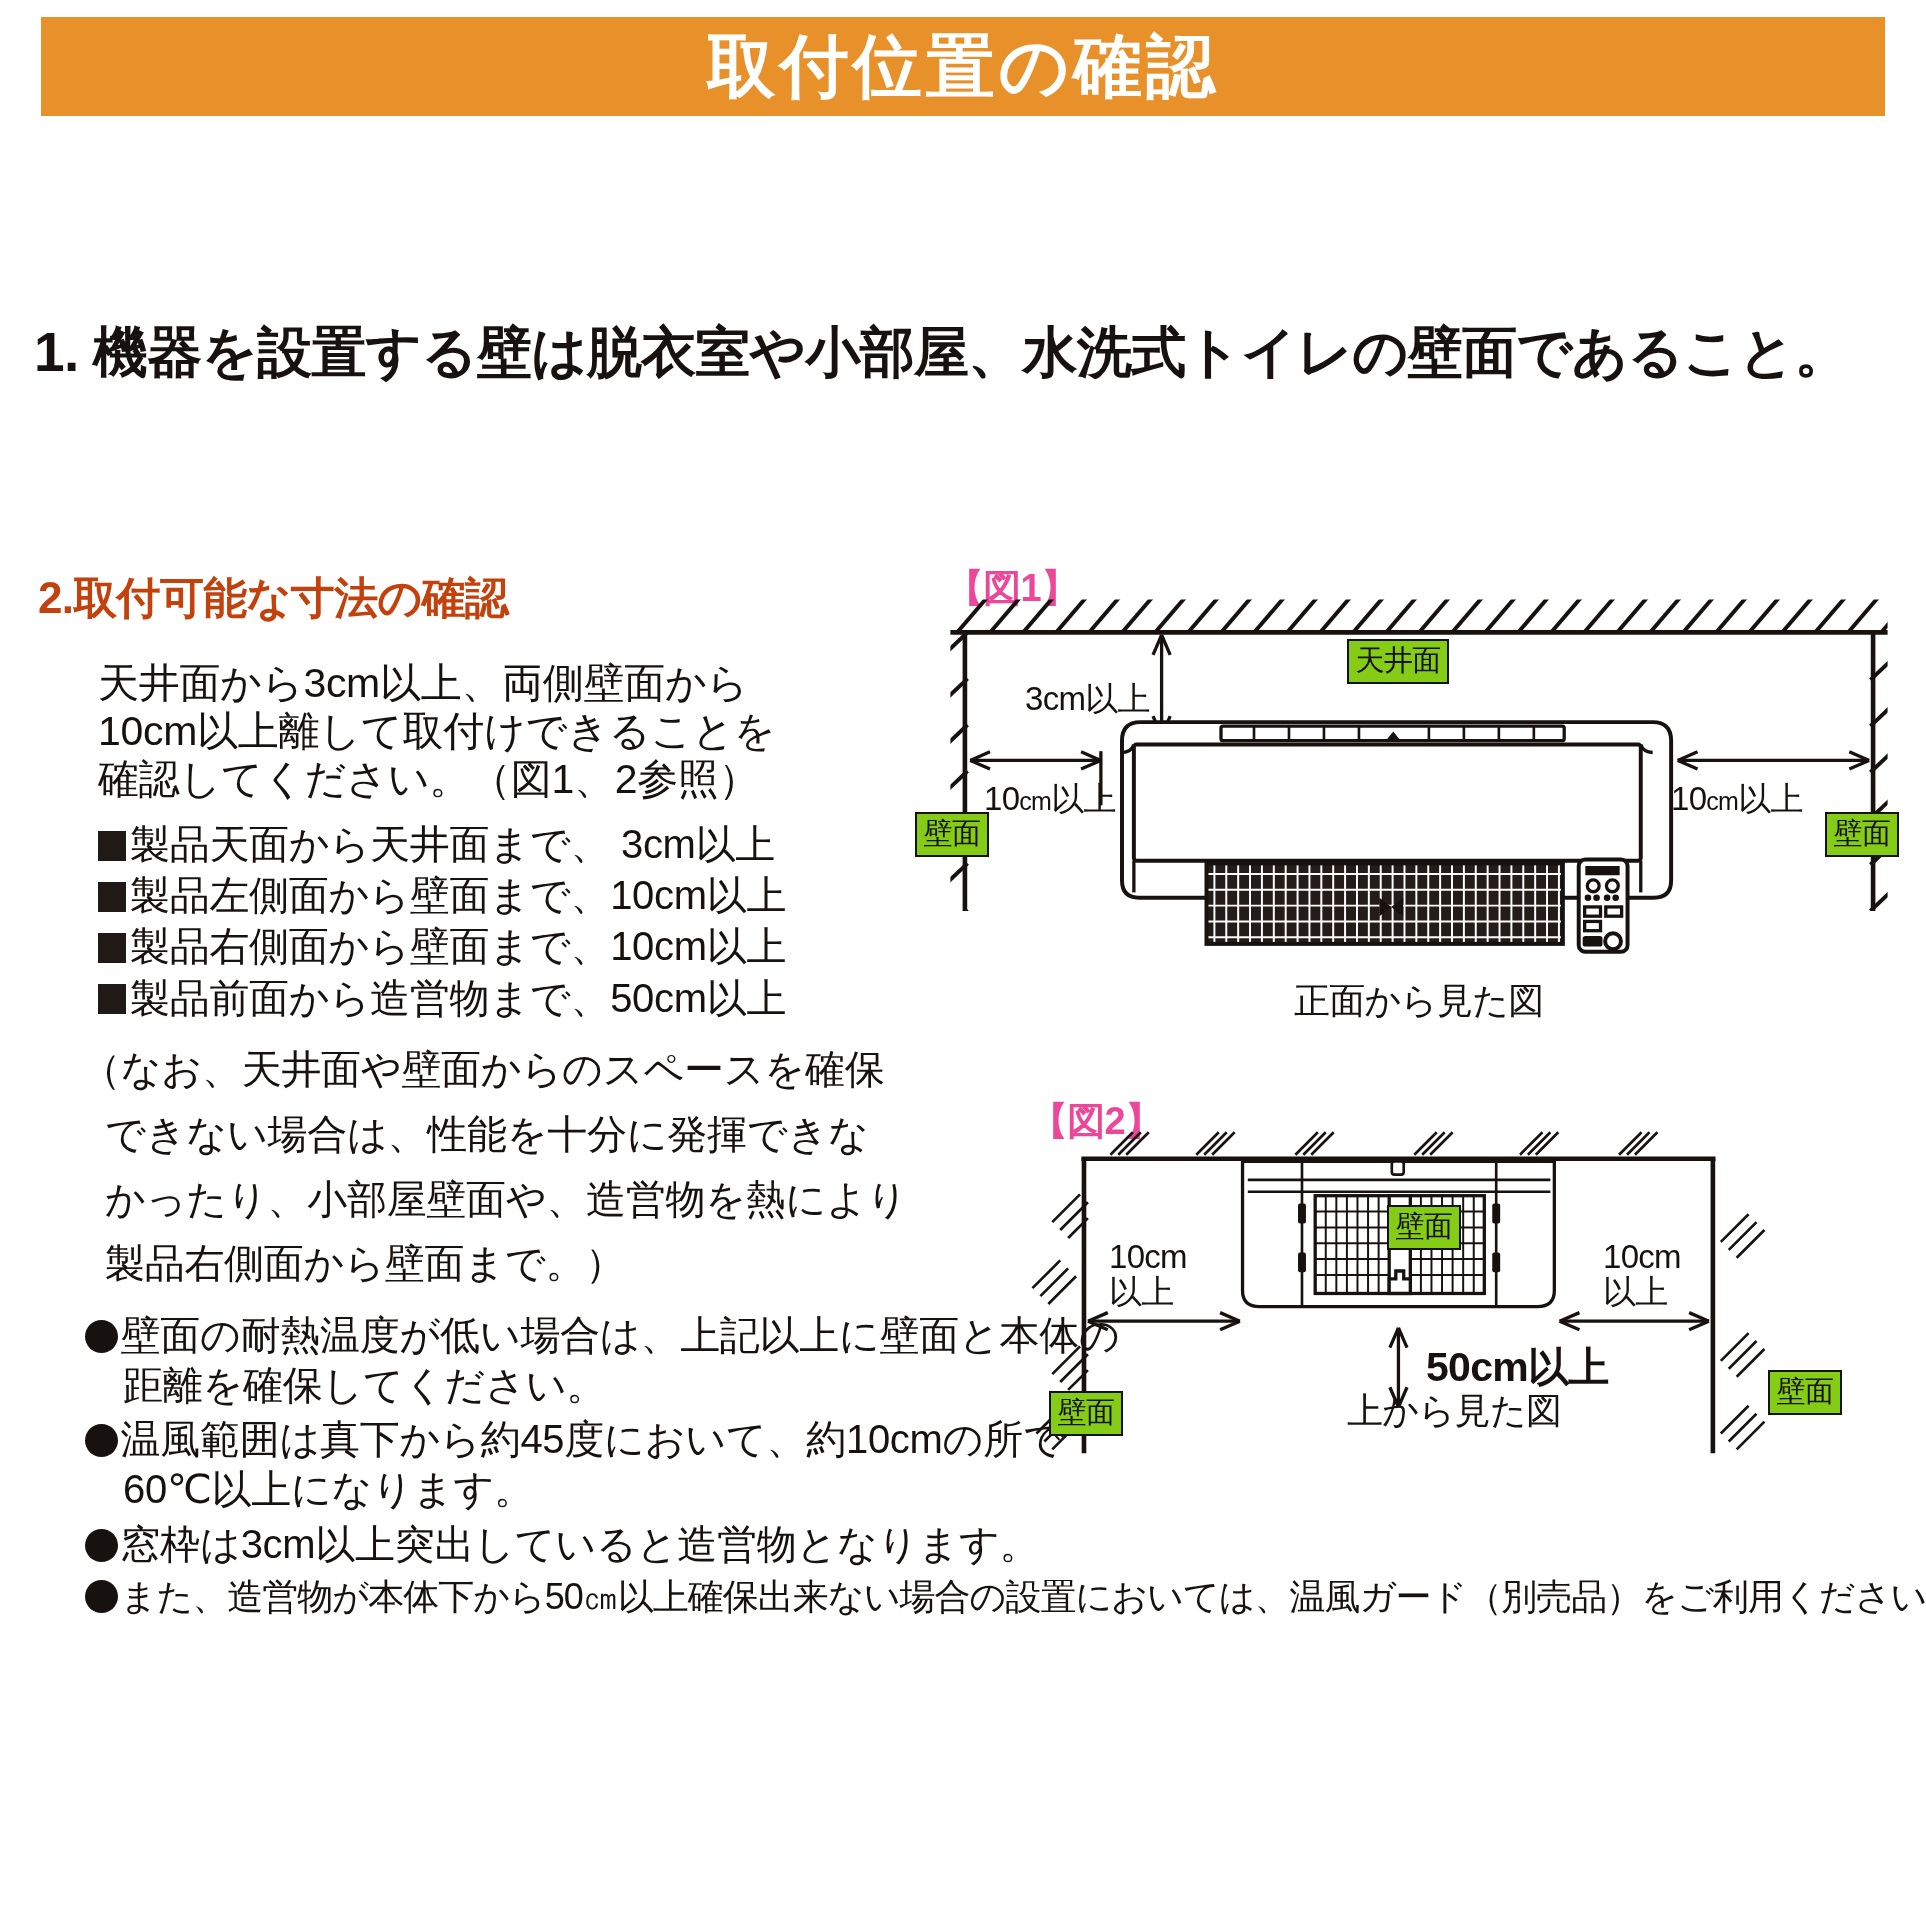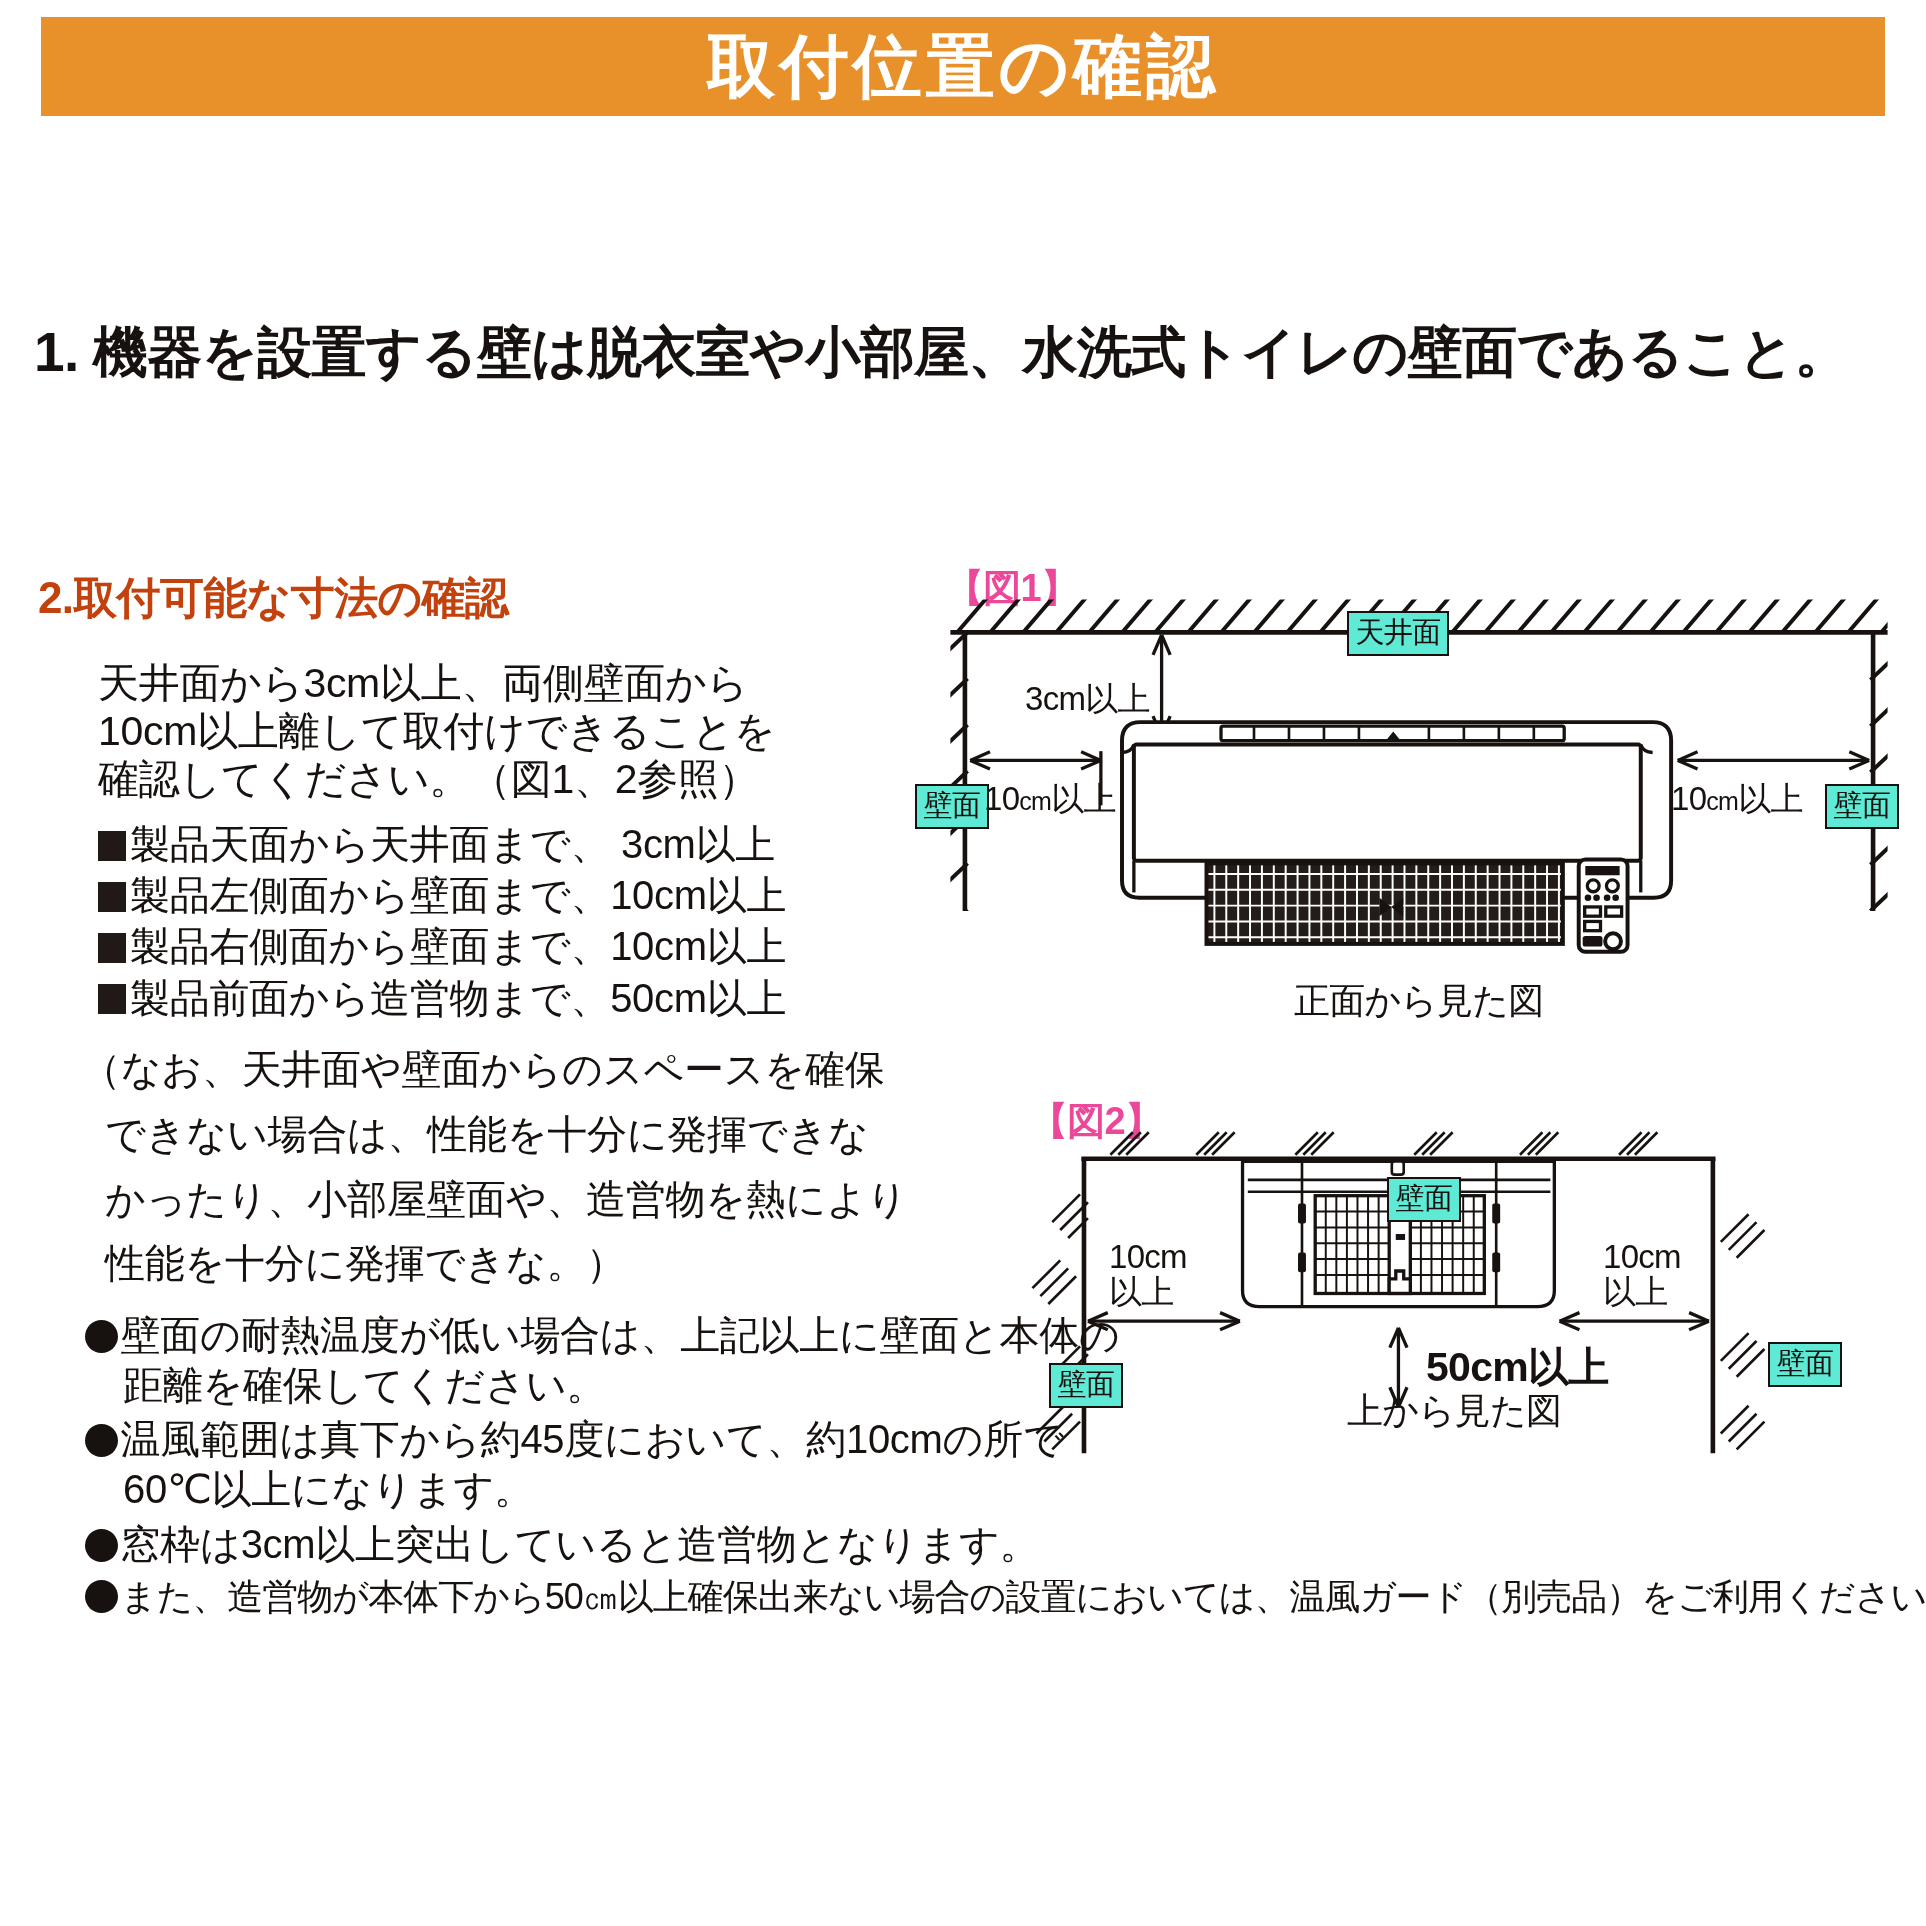--- a/index.html
+++ b/index.html
@@ -155,27 +155,28 @@
   #fig2-caption { left: 1347px; top: 1387px; }
 
   .fig-svg { position: absolute; }
   #fig1-svg { left: 924px; top: 594px; }
   #fig2-svg { left: 1010px; top: 1123px; }
 
   
   .boxlbl {
     position: absolute;
     border: 2px solid #17120f;
-    background: #5eead4;
+    background: #84cc16;
     font-size: 29px;
     line-height: 1;
     padding: 5.3px 6.6px 6.6px 6.6px;
     letter-spacing: -0.7px;
     color: #17120f;
     white-space: nowrap;
+    margin-top: 28px;
   }
   .dimtext {
     position: absolute;
     font-size: 33px;
     letter-spacing: -0.7px;
     color: #17120f;
     white-space: nowrap;
   }
   .dimtext.small-cm .cmu { font-size: 25px; }
   .dimtext.bold { font-weight: 700; font-size: 41px; }
@@ -202,21 +203,21 @@
   <span class="row"><span class="sq"></span><span>製品天面から天井面まで、 3cm以上</span></span>
   <span class="row"><span class="sq"></span><span>製品左側面から壁面まで、10cm以上</span></span>
   <span class="row"><span class="sq"></span><span>製品右側面から壁面まで、10cm以上</span></span>
   <span class="row"><span class="sq"></span><span>製品前面から造営物まで、50cm以上</span></span>
 </div>
 
 <div class="note-paren">
   <span class="ln">（なお、天井面や壁面からのスペースを確保</span>
   <span class="ln ind">できない場合は、性能を十分に発揮できな</span>
   <span class="ln ind">かったり、小部屋壁面や、造営物を熱により</span>
-  <span class="ln ind">性能を十分に発揮できな。）</span>
+  <span class="ln ind">製品右側面から壁面まで。）</span>
 </div>
 
 <div class="dot-list">
 
   <div class="dot-item">
     <span class="ln"><span class="dot"></span><span>壁面の耐熱温度が低い場合は、上記以上に壁面と本体の</span></span>
     <span class="ln ind">距離を確保してください。</span>
   </div>
 
   <div class="dot-item">

